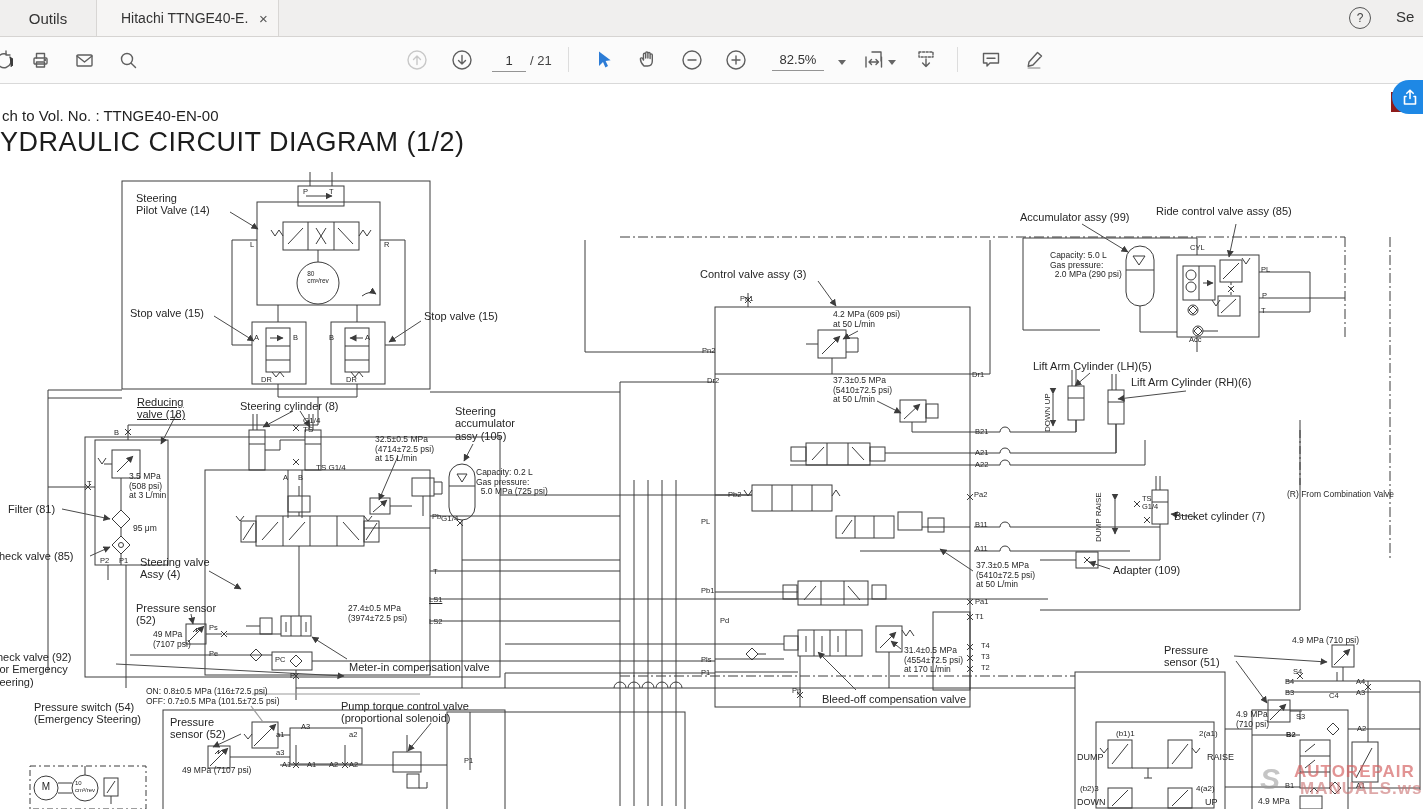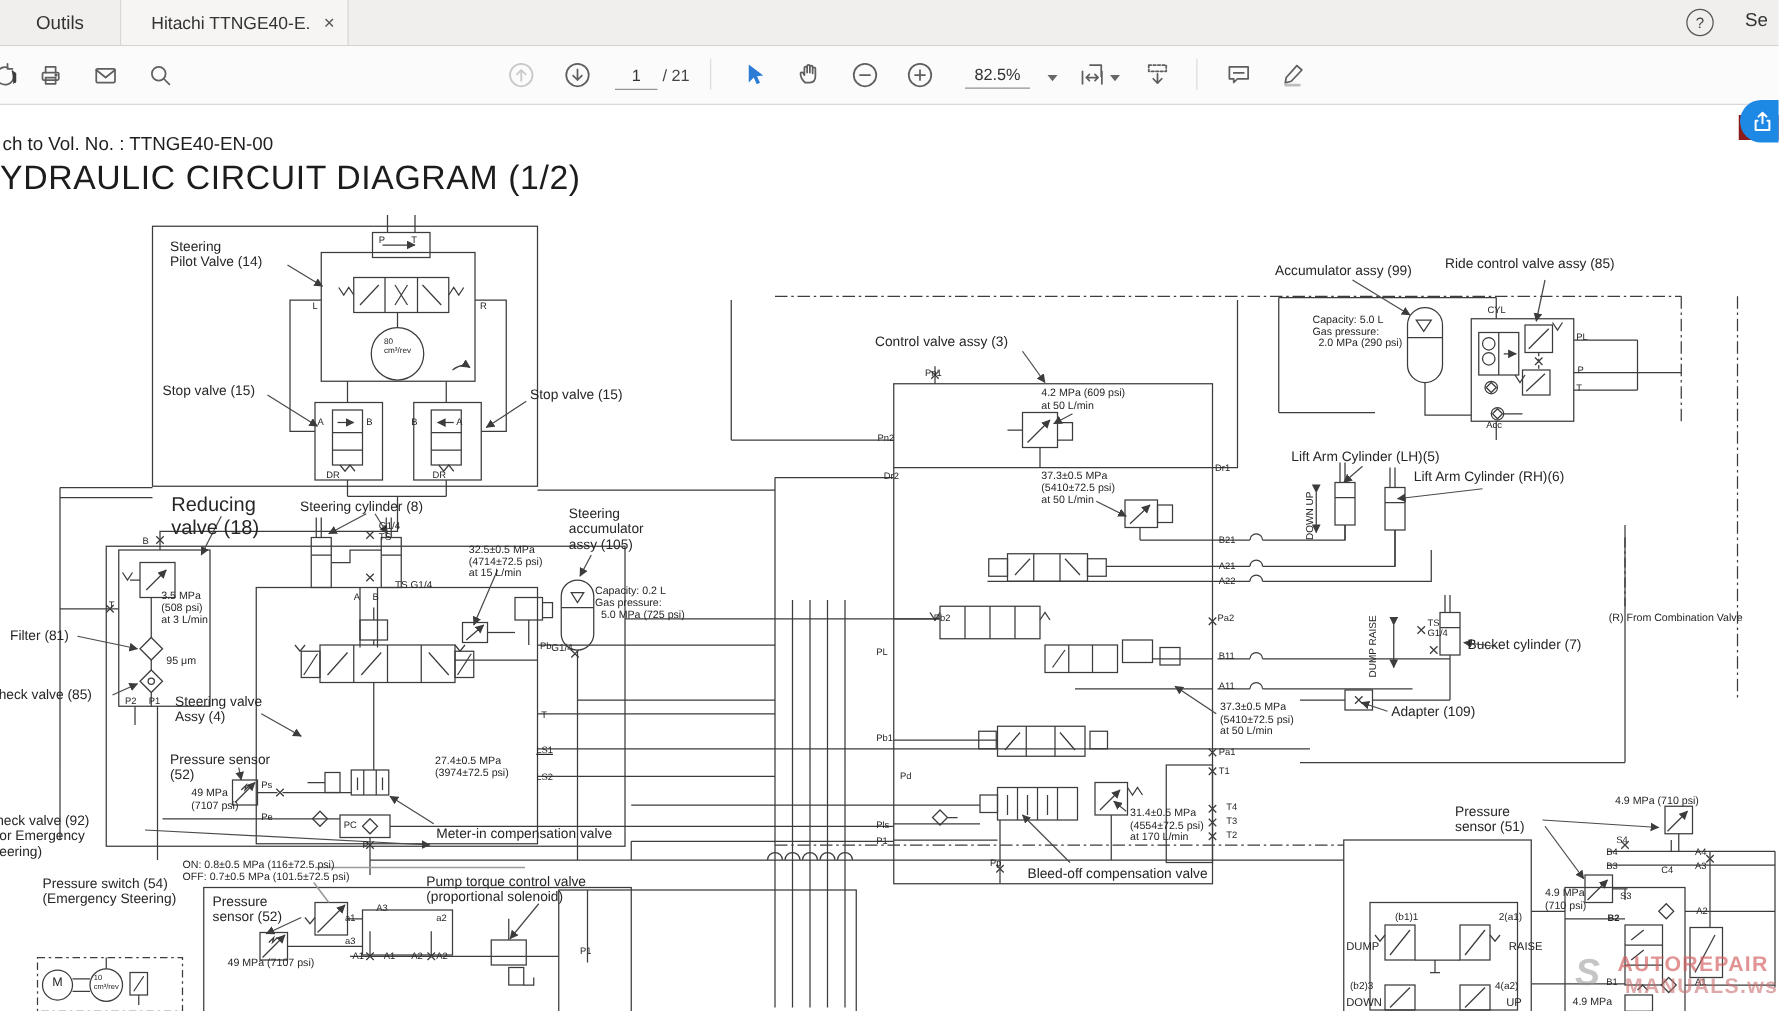--- a/index.html
+++ b/index.html
@@ -315,21 +315,21 @@
     <path d="M251,706 L263,722"></path>
     <path d="M420,694 H252"></path>
   </g>
 </svg>
 
 <div id="labels">
     <div class="lbl" style="left: 136px; top: 192px; font-size: 11px;">Steering
 Pilot Valve (14)</div>
     <div class="lbl" style="left: 130px; top: 307px; font-size: 11px;">Stop valve (15)</div>
     <div class="lbl" style="left: 424px; top: 310px; font-size: 11px;">Stop valve (15)</div>
-    <div class="lbl" style="left: 137px; top: 396px; font-size: 16px;">Reducing
+    <div class="lbl" style="left: 137px; top: 396px; font-size: 11px; text-decoration: underline;">Reducing
 valve (18)</div>
     <div class="lbl" style="left: 129px; top: 472px; font-size: 8.5px;">3.5 MPa
 (508 psi)
 at 3 L/min</div>
     <div class="lbl" style="left: 8px; top: 503px; font-size: 11px;">Filter (81)</div>
     <div class="lbl" style="left: 133px; top: 524px; font-size: 8.5px;">95 μm</div>
     <div class="lbl" style="left: -9px; top: 550px; font-size: 11px;">Check valve (85)</div>
     <div class="lbl" style="left: 240px; top: 400px; font-size: 11px;">Steering cylinder (8)</div>
     <div class="lbl" style="left: 303px; top: 416px; font-size: 8px;">G1/4
 TS</div>
@@ -432,21 +432,21 @@
     <div class="port" style="left: 429px; top: 595px; text-decoration: underline;">LS1</div>
     <div class="port" style="left: 429px; top: 617px;">LS2</div>
     <div class="port" style="left: 209px; top: 623px;">Ps</div>
     <div class="port" style="left: 209px; top: 649px;">Pe</div>
     <div class="port" style="left: 275px; top: 655px;">PC</div>
     <div class="port" style="left: 290px; top: 671px;">P</div>
     <div class="port" style="left: 740px; top: 294px;">Pn1</div>
     <div class="port" style="left: 702px; top: 346px;">Pn2</div>
     <div class="port" style="left: 707px; top: 376px;">Dr2</div>
     <div class="port" style="left: 972px; top: 370px;">Dr1</div>
-    <div class="port" style="left: 707px; top: 490px; padding-left: 40px;">Pb2</div>
+    <div class="port" style="left: 688px; top: 490px; padding-left: 40px;">Pb2</div>
     <div class="port" style="left: 701px; top: 517px;">PL</div>
     <div class="port" style="left: 701px; top: 586px;">Pb1</div>
     <div class="port" style="left: 701px; top: 616px; padding-left: 19px;">Pd</div>
     <div class="port" style="left: 701px; top: 655px;">Pls</div>
     <div class="port" style="left: 701px; top: 668px;">P1</div>
     <div class="port" style="left: 792px; top: 686px;">Pp</div>
     <div class="port" style="left: 974px; top: 490px;">Pa2</div>
     <div class="port" style="left: 975px; top: 427px;">B21</div>
     <div class="port" style="left: 975px; top: 448px;">A21</div>
     <div class="port" style="left: 975px; top: 460px;">A22</div>

